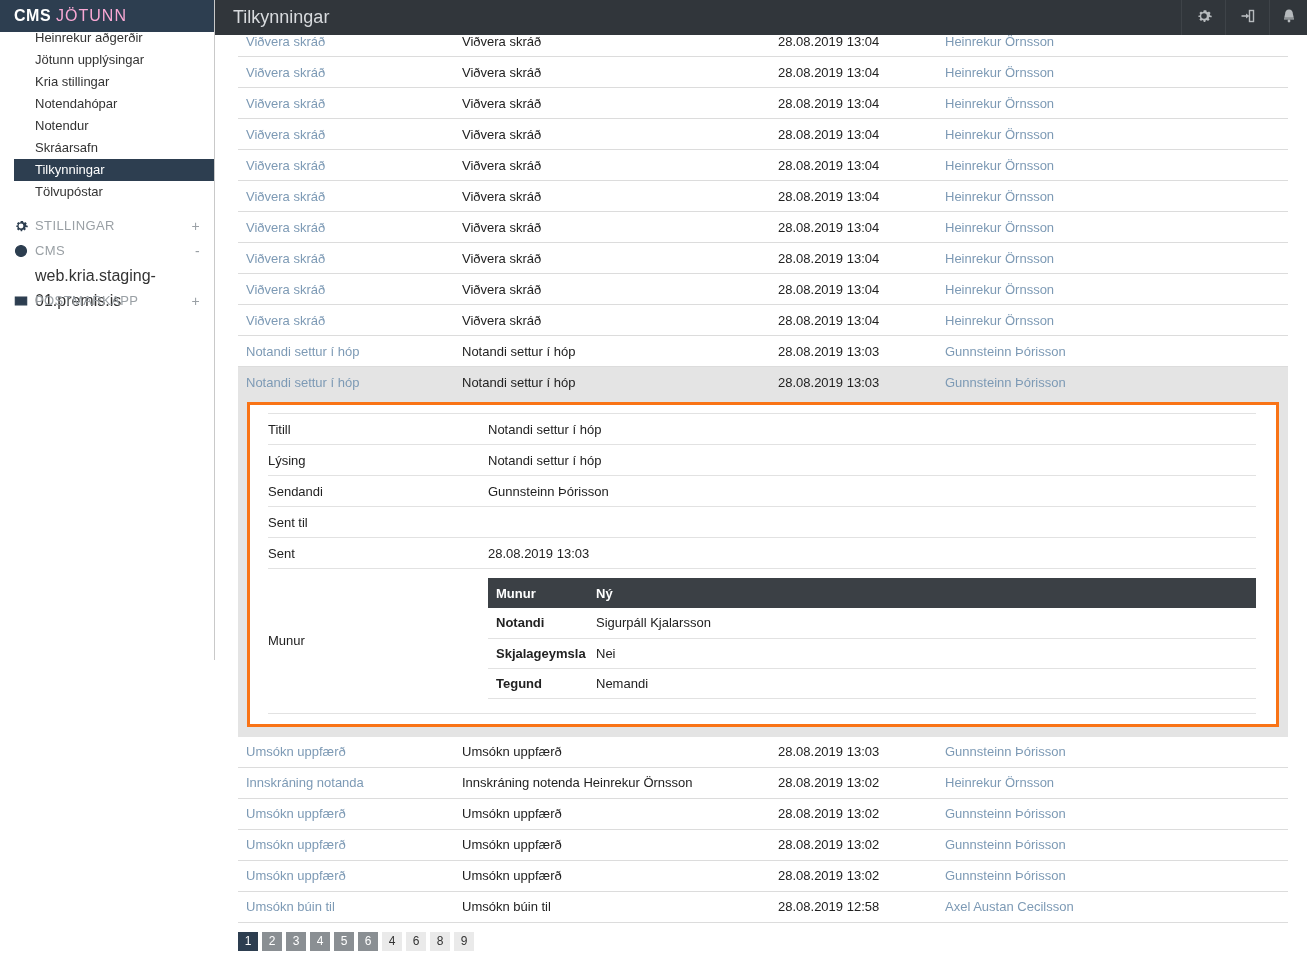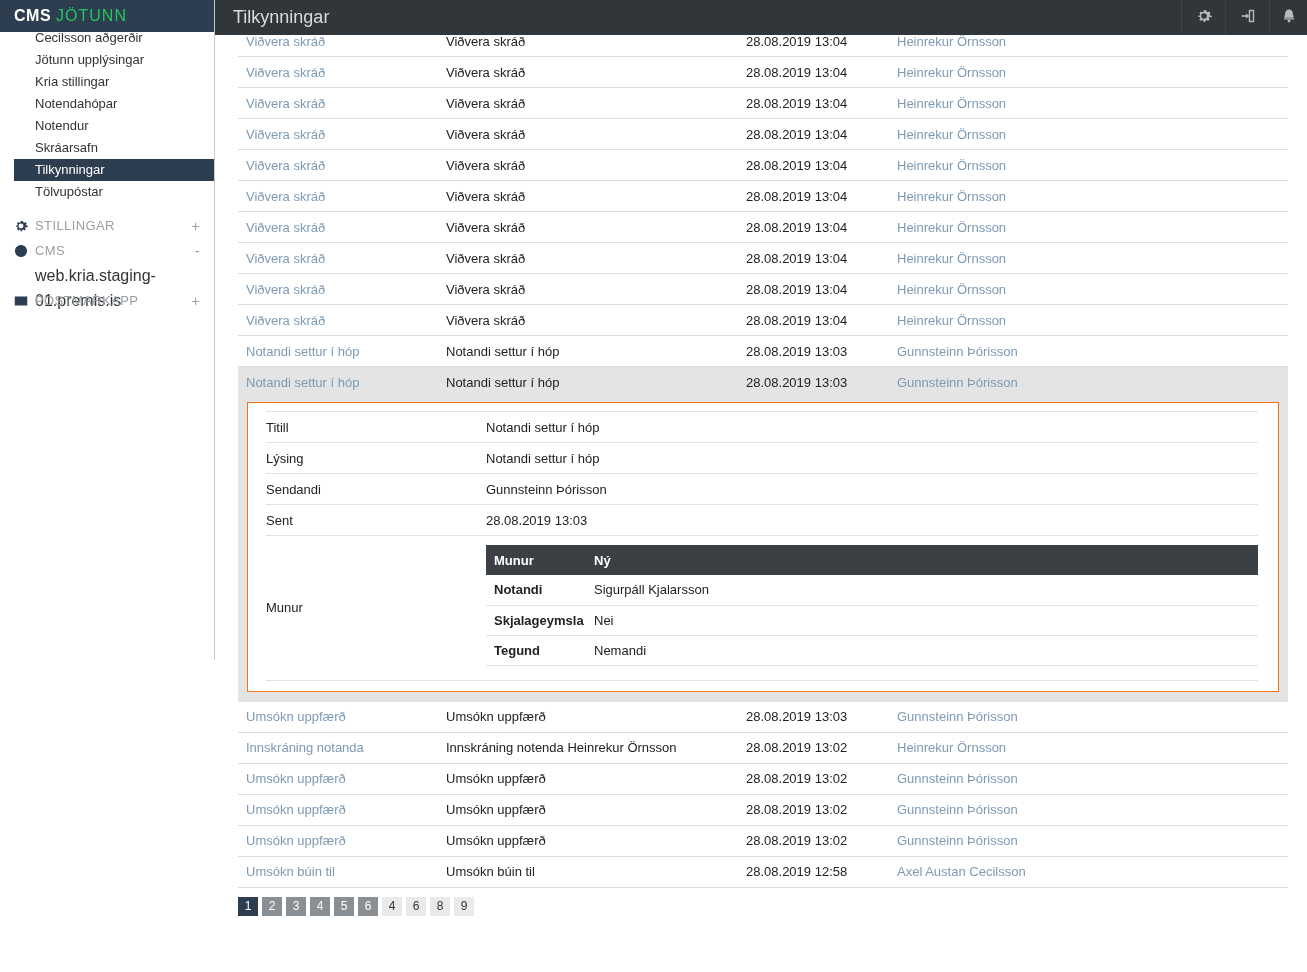--- a/index.html
+++ b/index.html
@@ -27,21 +27,21 @@
   
   .sidebar {
     position:absolute; left:0; top:0; width:215px; height:660px;
     background:#fff; border-right:1px solid #c9c9c9; z-index:20;
   }
   .sidebar-header {
     position:relative; z-index:3; height:32px; background:#2d3e50;
     display:flex; align-items:center; padding-left:14px; font-size:16px;
   }
   .brand-bold { color:#ffffff; font-weight:700; letter-spacing:0.5px; }
-  .brand-light { color:#22c55e; font-weight:400; margin-left:5px; letter-spacing:1px; }
+  .brand-light { color:#f9a8d4; font-weight:400; margin-left:5px; letter-spacing:1px; }
   .sidebar-nav { position:relative; z-index:1; margin-top:-5px; }
   .nav-item {
     height:22px; line-height:22px; margin-left:14px; padding-left:21px;
     font-size:13px; color:#333; cursor:pointer; white-space:nowrap;
   }
   .nav-item.active { background:#2d3e50; color:#fff; }
   .sidebar-sections { margin-top:10px; }
   .section {
     height:25px; display:flex; align-items:center; padding:0 14px;
     color:#9aa0a5; font-size:13px; letter-spacing:0.4px; cursor:pointer;
@@ -50,30 +50,30 @@
   .section-icon svg { fill:#2d3e50; stroke:#2d3e50; }
   .section-label { flex:1; }
   .section-toggle { color:#9aa0a5; font-size:14px; }
   .sub-item { height:25px; line-height:25px; padding-left:35px; font-size:16px; color:#333; cursor:pointer; }
 
   
   .content { position:absolute; left:238px; top:26px; width:1050px; z-index:1; }
   .row {
     display:grid; grid-template-columns:200px 300px 151px 1fr;
     height:31px; align-items:center; border-bottom:1px solid #dcdcdc;
-    font-size:13px; color:#222; cursor:pointer; background:transparent;
+    font-size:13px; color:#222; cursor:pointer; background:transparent;gap:16px;
   }
   .row > div { padding-left:8px; overflow:hidden; white-space:nowrap; }
   .cell-link { color:#7d9ab5; }
 
   
   .panel { background:#e4e4e4; padding-bottom:10px; }
   .panel .row.selected { border-bottom:none; }
   .card {
-    margin:4px 9px 0 9px; background:#fff; border:1px solid #f97316;
+    margin:4px 9px 0 9px; background:#fff; border:3px solid #f97316;
     padding:8px 20px 10px 18px;
   }
   .detail-row {
     display:grid; grid-template-columns:220px 1fr; min-height:31px;
     align-items:center; border-top:1px solid #e2e2e2; font-size:13px; color:#222;
   }
   .munur-wrap {
     display:grid; grid-template-columns:220px 1fr; align-items:center;
     border-top:1px solid #e2e2e2; border-bottom:1px solid #e2e2e2;
     font-size:13px; color:#222;
@@ -133,21 +133,21 @@
 
 <div class="sidebar">
   <div class="sidebar-header">
     <span class="brand-bold">CMS</span>
     <span class="brand-light">JÖTUNN</span>
   </div>
 
   <div class="sidebar-nav">
 
   <div class="nav-item">
-        <span>Cecilsson aðgerðir</span>
+        <span>Heinrekur aðgerðir</span>
       </div>
       <div class="nav-item">
         <span>Jötunn upplýsingar</span>
       </div>
       <div class="nav-item">
         <span>Kria stillingar</span>
       </div>
       <div class="nav-item">
         <span>Notendahópar</span>
       </div>
@@ -292,20 +292,24 @@
             <div>Titill</div>
             <div>Notandi settur í hóp</div>
           </div>
           <div class="detail-row">
             <div>Lýsing</div>
             <div>Notandi settur í hóp</div>
           </div>
           <div class="detail-row">
             <div>Sendandi</div>
             <div>Gunnsteinn Þórisson</div>
+          </div>
+          <div class="detail-row">
+            <div>Sent til</div>
+            <div></div>
           </div>
           <div class="detail-row">
             <div>Sent</div>
             <div>28.08.2019 13:03</div>
           </div>
         </div>
 
       <div class="munur-wrap">
         <div>Munur</div>
         <table class="diff-table">

